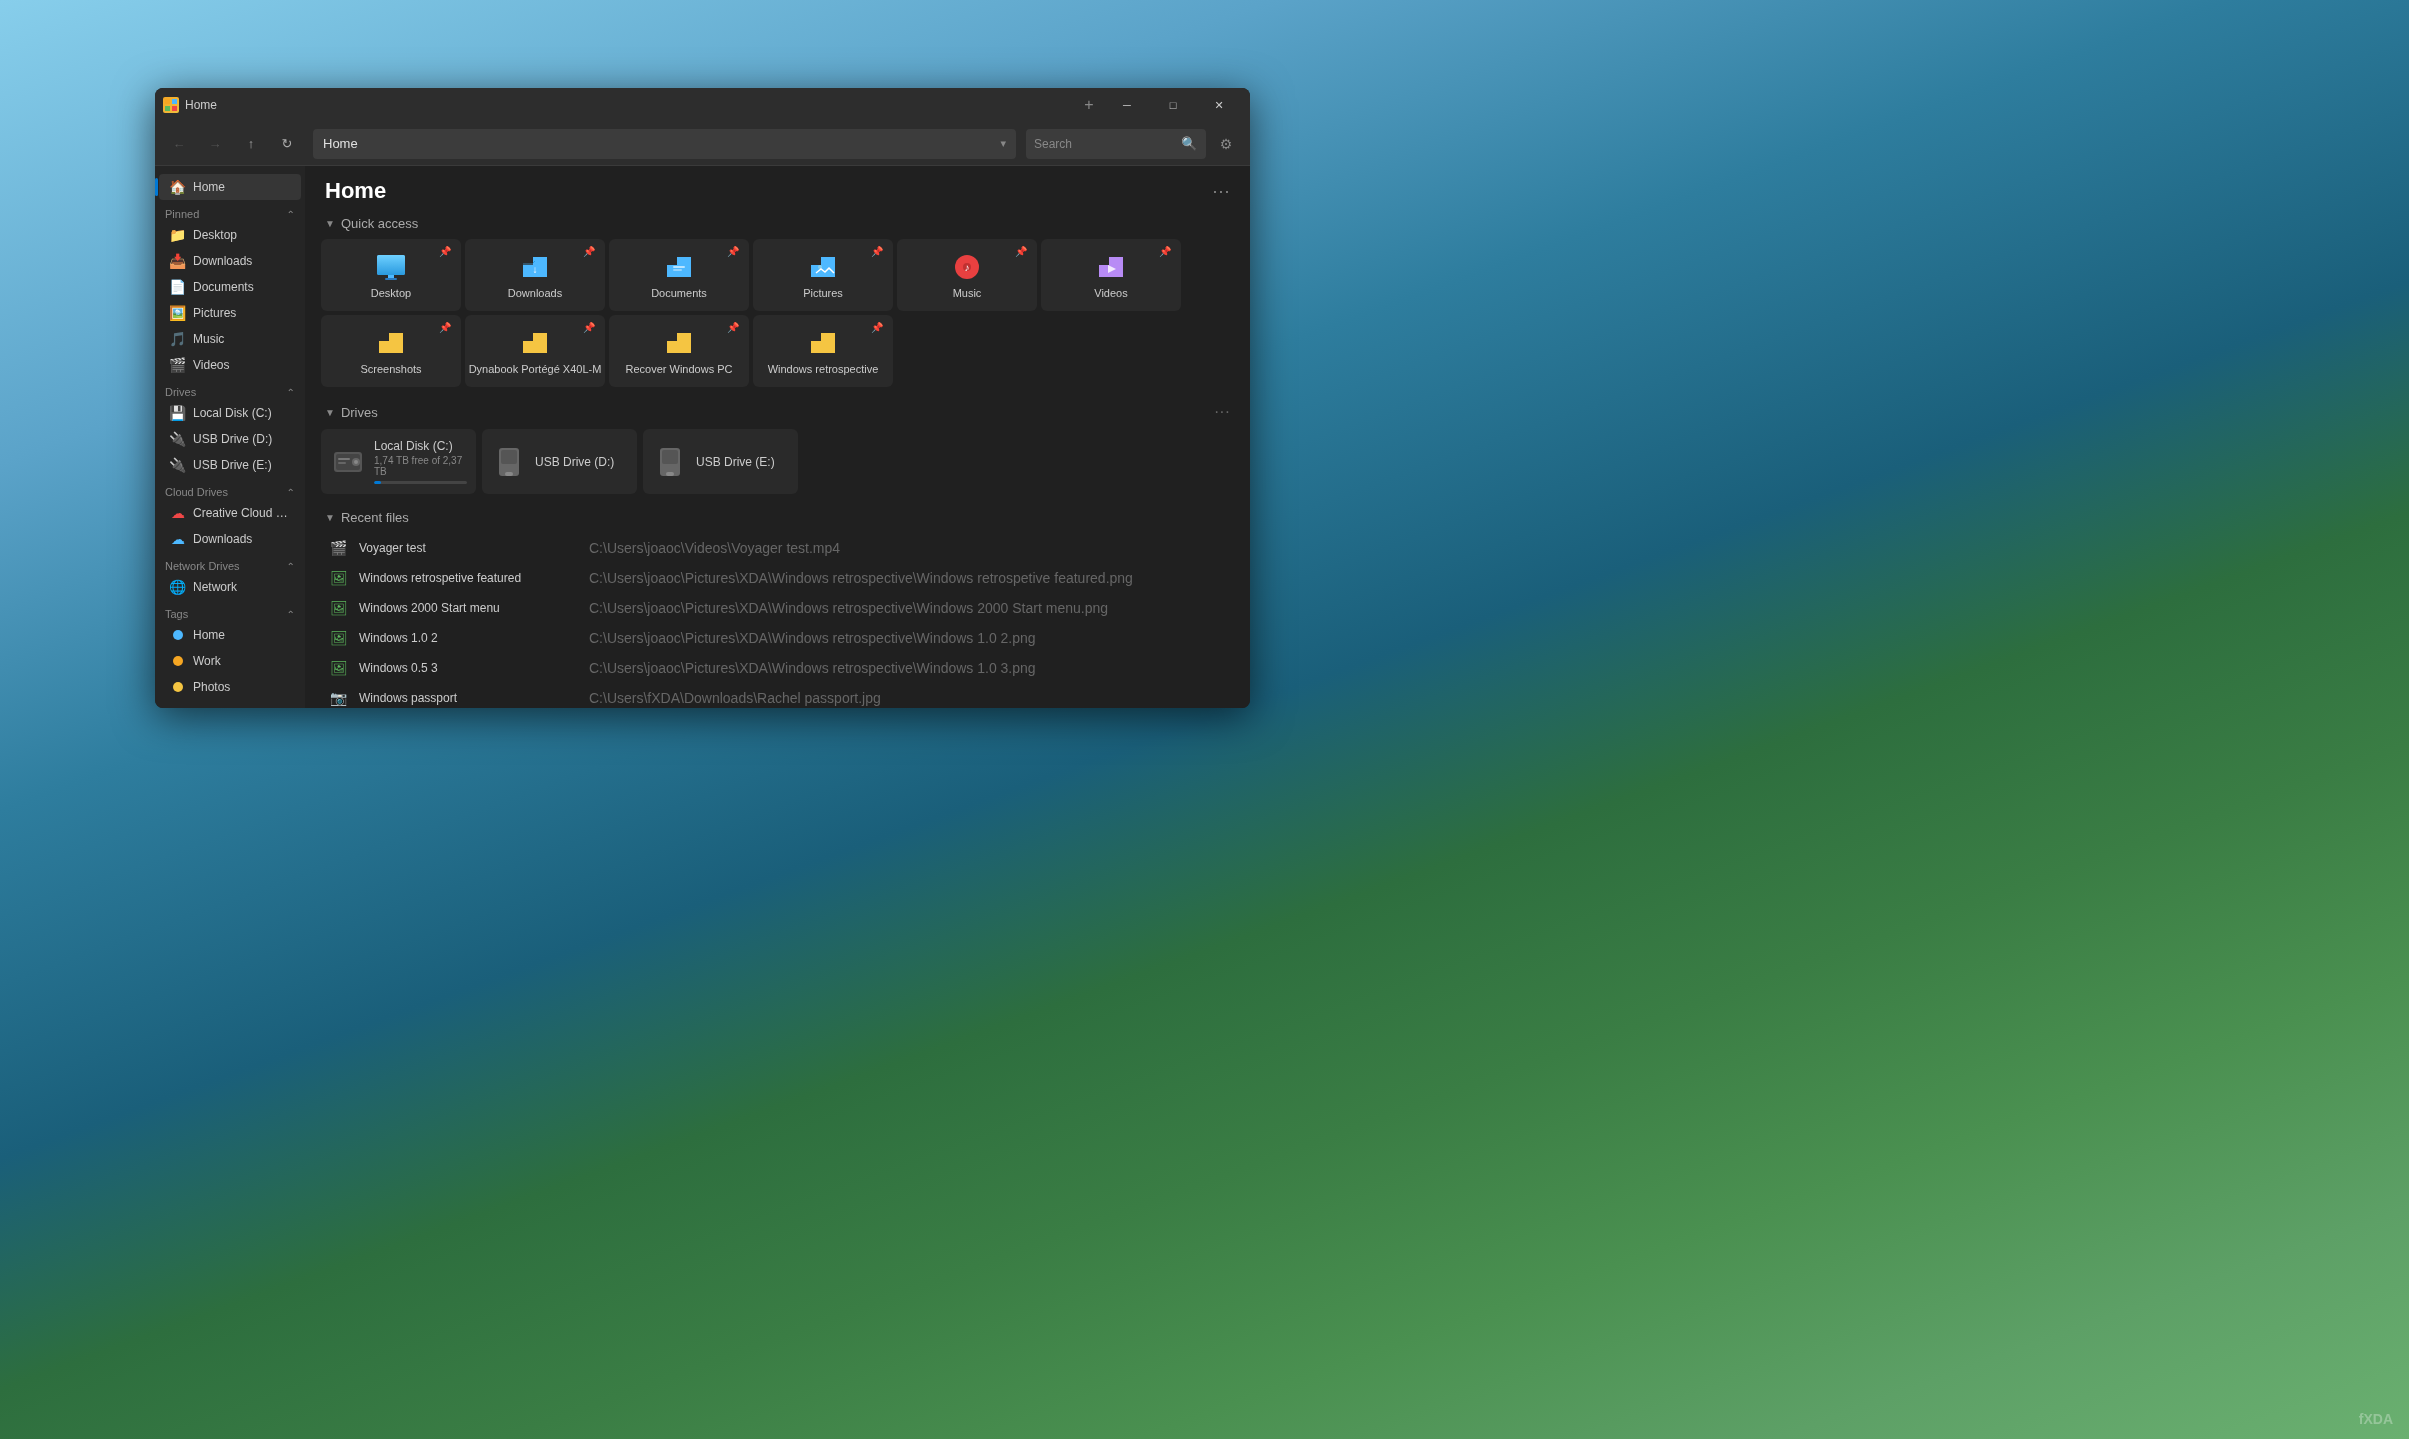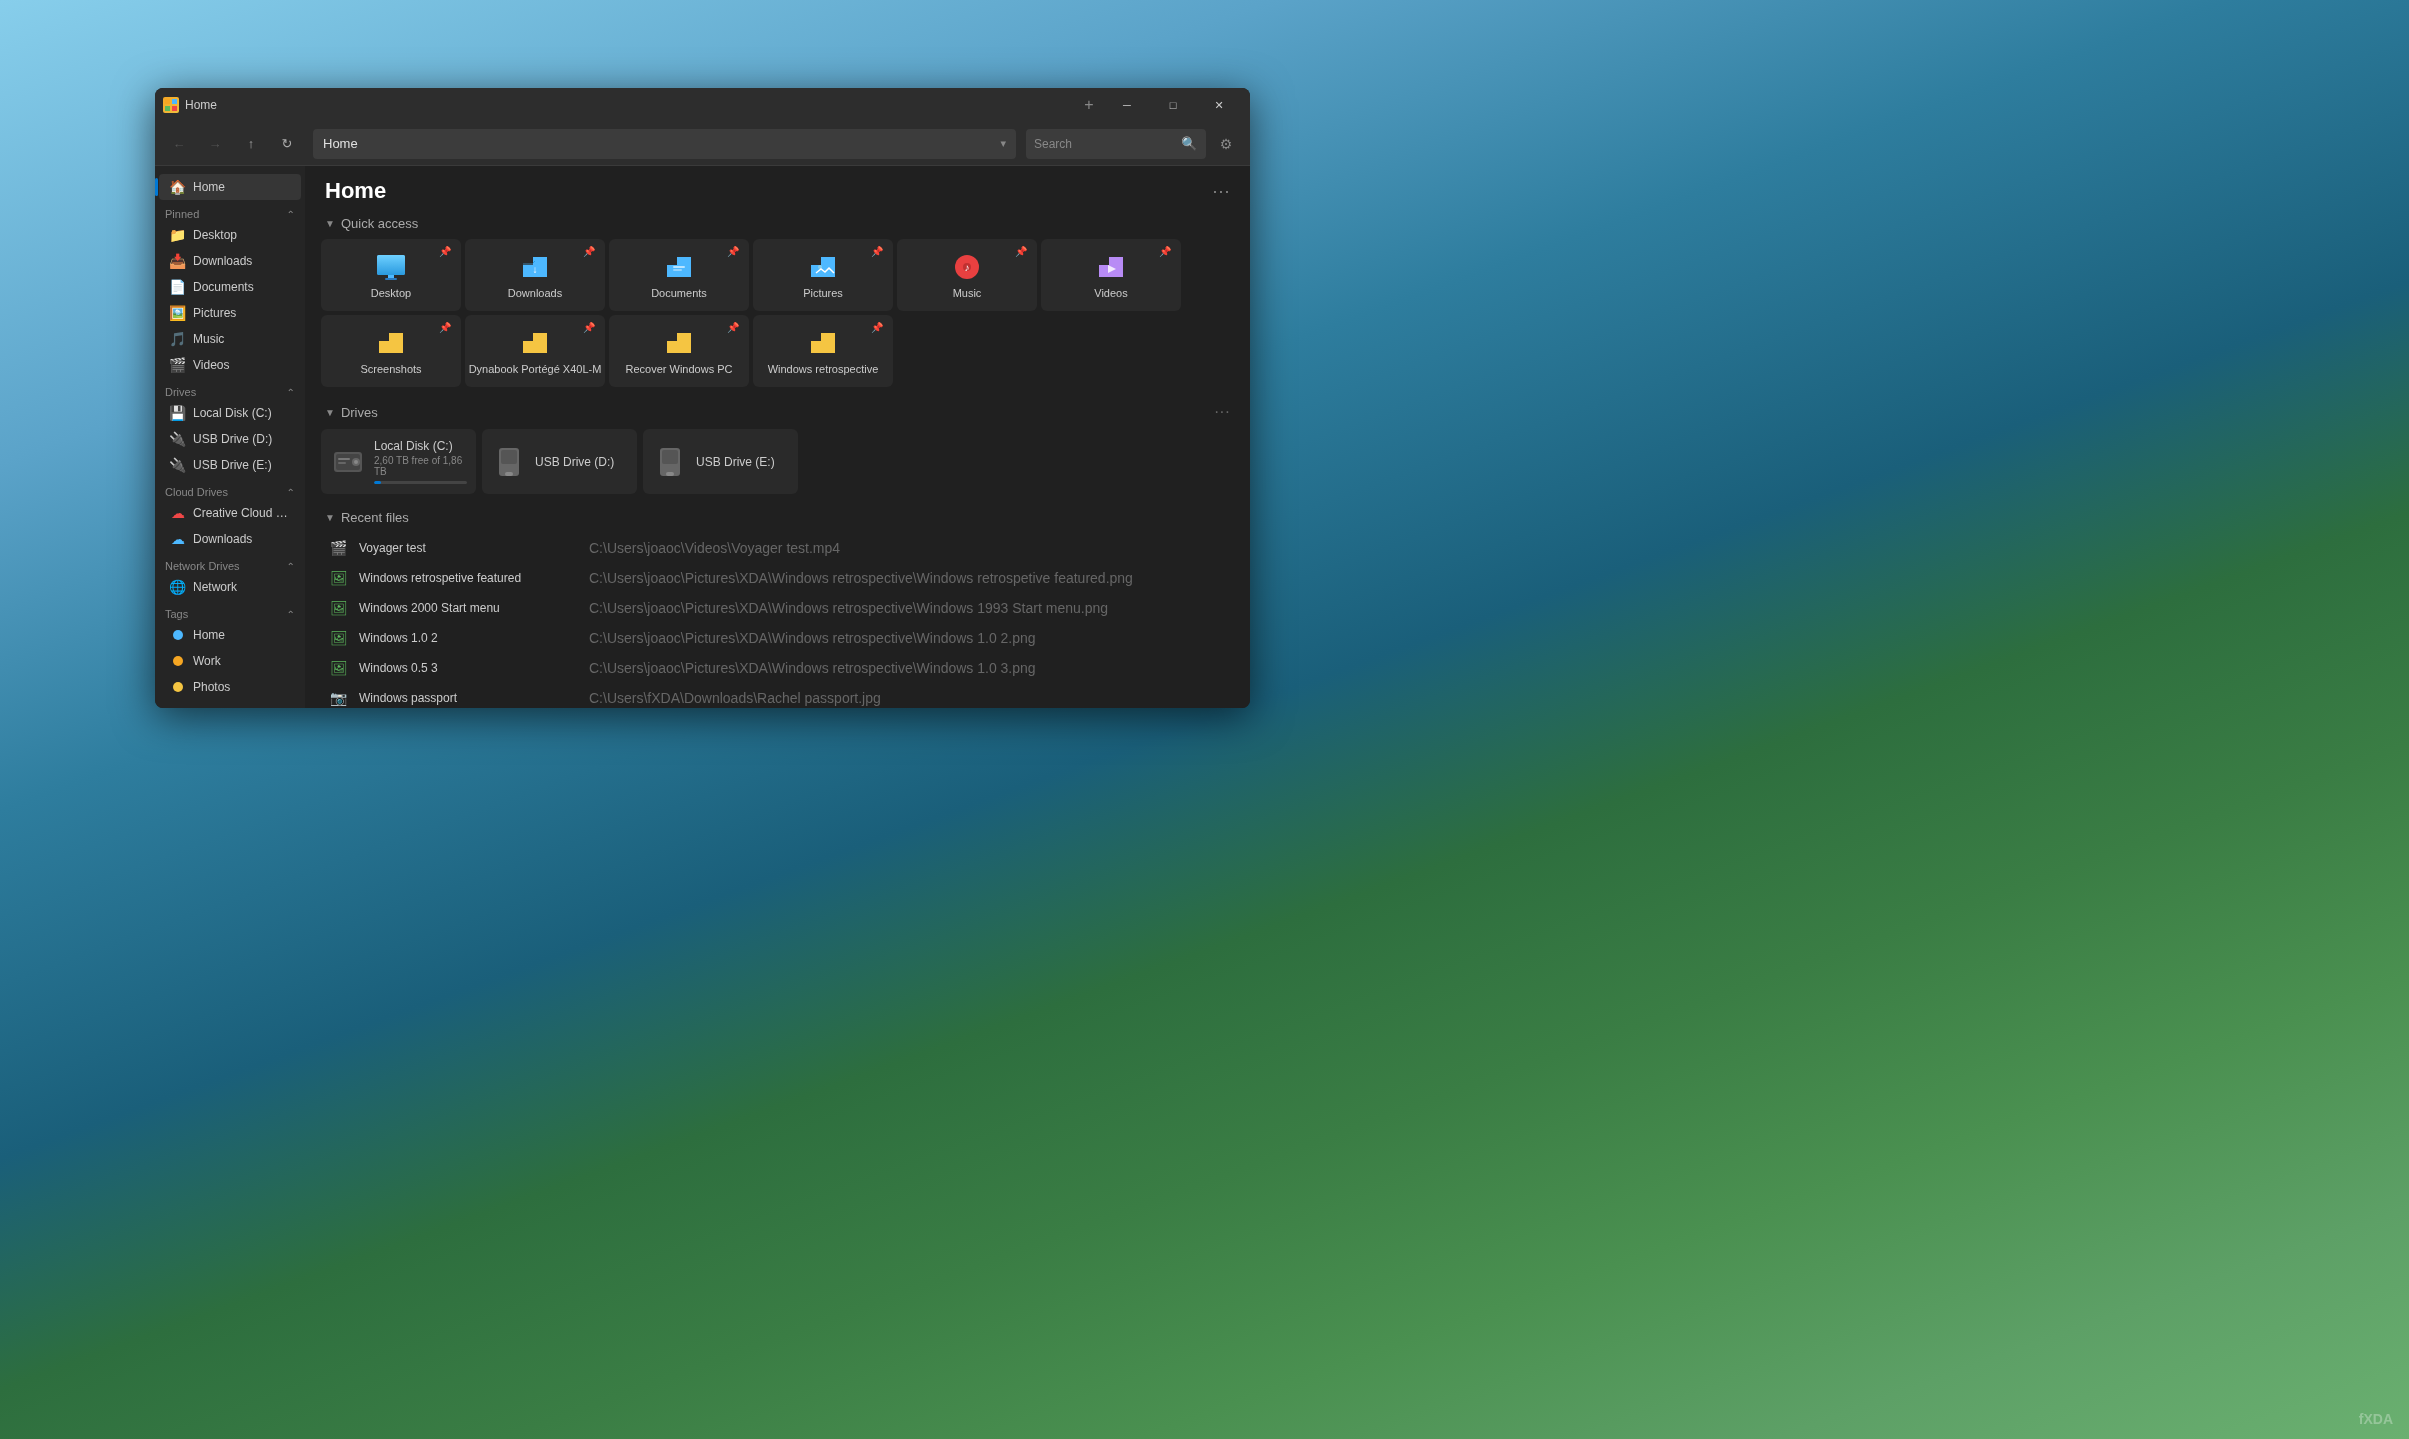--- a/index.html
+++ b/index.html
@@ -711,21 +711,21 @@
                 <rect x="4" y="8" width="28" height="20" rx="3" fill="#555"></rect>
                 <rect x="6" y="10" width="24" height="16" rx="2" fill="#444"></rect>
                 <circle cx="26" cy="18" r="4" fill="#666"></circle>
                 <circle cx="26" cy="18" r="2" fill="#888"></circle>
                 <rect x="8" y="14" width="12" height="2" rx="1" fill="#777"></rect>
                 <rect x="8" y="18" width="8" height="2" rx="1" fill="#666"></rect>
               </svg>
             </div>
             <div class="drive-info">
               <div class="drive-name">Local Disk (C:)</div>
-              <div class="drive-space">2,60 TB free of 1,86 TB</div>
+              <div class="drive-space">1,74 TB free of 2,37 TB</div>
               <div class="drive-bar">
                 <div class="drive-bar-fill" style="width:7%"></div>
               </div>
             </div>
           </div>
 
           <div class="drive-item">
             <div class="drive-icon">
               <svg width="36" height="36" viewBox="0 0 36 36">
                 <rect x="8" y="4" width="20" height="28" rx="3" fill="#666"></rect>
@@ -768,21 +768,21 @@
 
           <div class="recent-item">
             <div class="recent-icon" style="color:#5cb85c;">🖼</div>
             <span class="recent-name">Windows retrospetive featured</span>
             <span class="recent-path">C:\Users\joaoc\Pictures\XDA\Windows retrospective\Windows retrospetive featured.png</span>
           </div>
 
           <div class="recent-item">
             <div class="recent-icon" style="color:#5cb85c;">🖼</div>
             <span class="recent-name">Windows 2000 Start menu</span>
-            <span class="recent-path">C:\Users\joaoc\Pictures\XDA\Windows retrospective\Windows 1993 Start menu.png</span>
+            <span class="recent-path">C:\Users\joaoc\Pictures\XDA\Windows retrospective\Windows 2000 Start menu.png</span>
           </div>
 
           <div class="recent-item">
             <div class="recent-icon" style="color:#5cb85c;">🖼</div>
             <span class="recent-name">Windows 1.0 2</span>
             <span class="recent-path">C:\Users\joaoc\Pictures\XDA\Windows retrospective\Windows 1.0 2.png</span>
           </div>
 
           <div class="recent-item">
             <div class="recent-icon" style="color:#5cb85c;">🖼</div>

